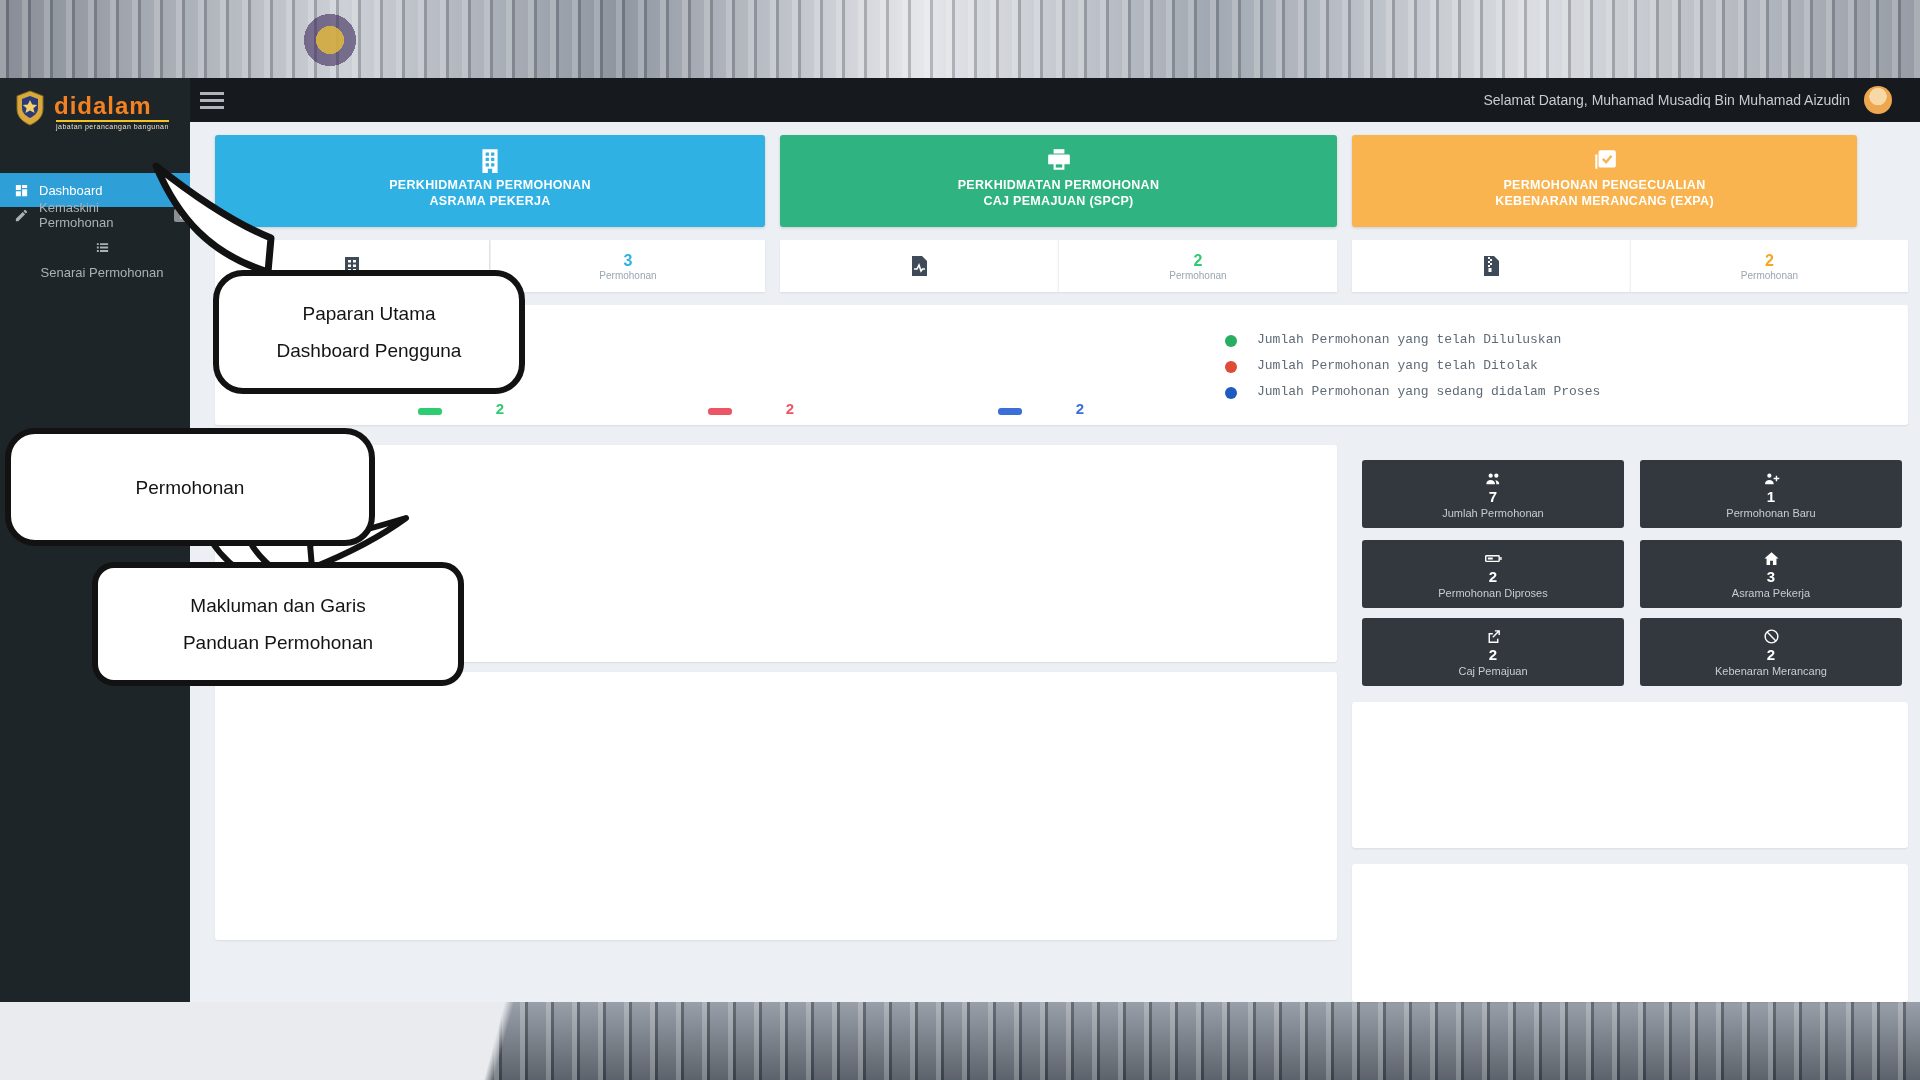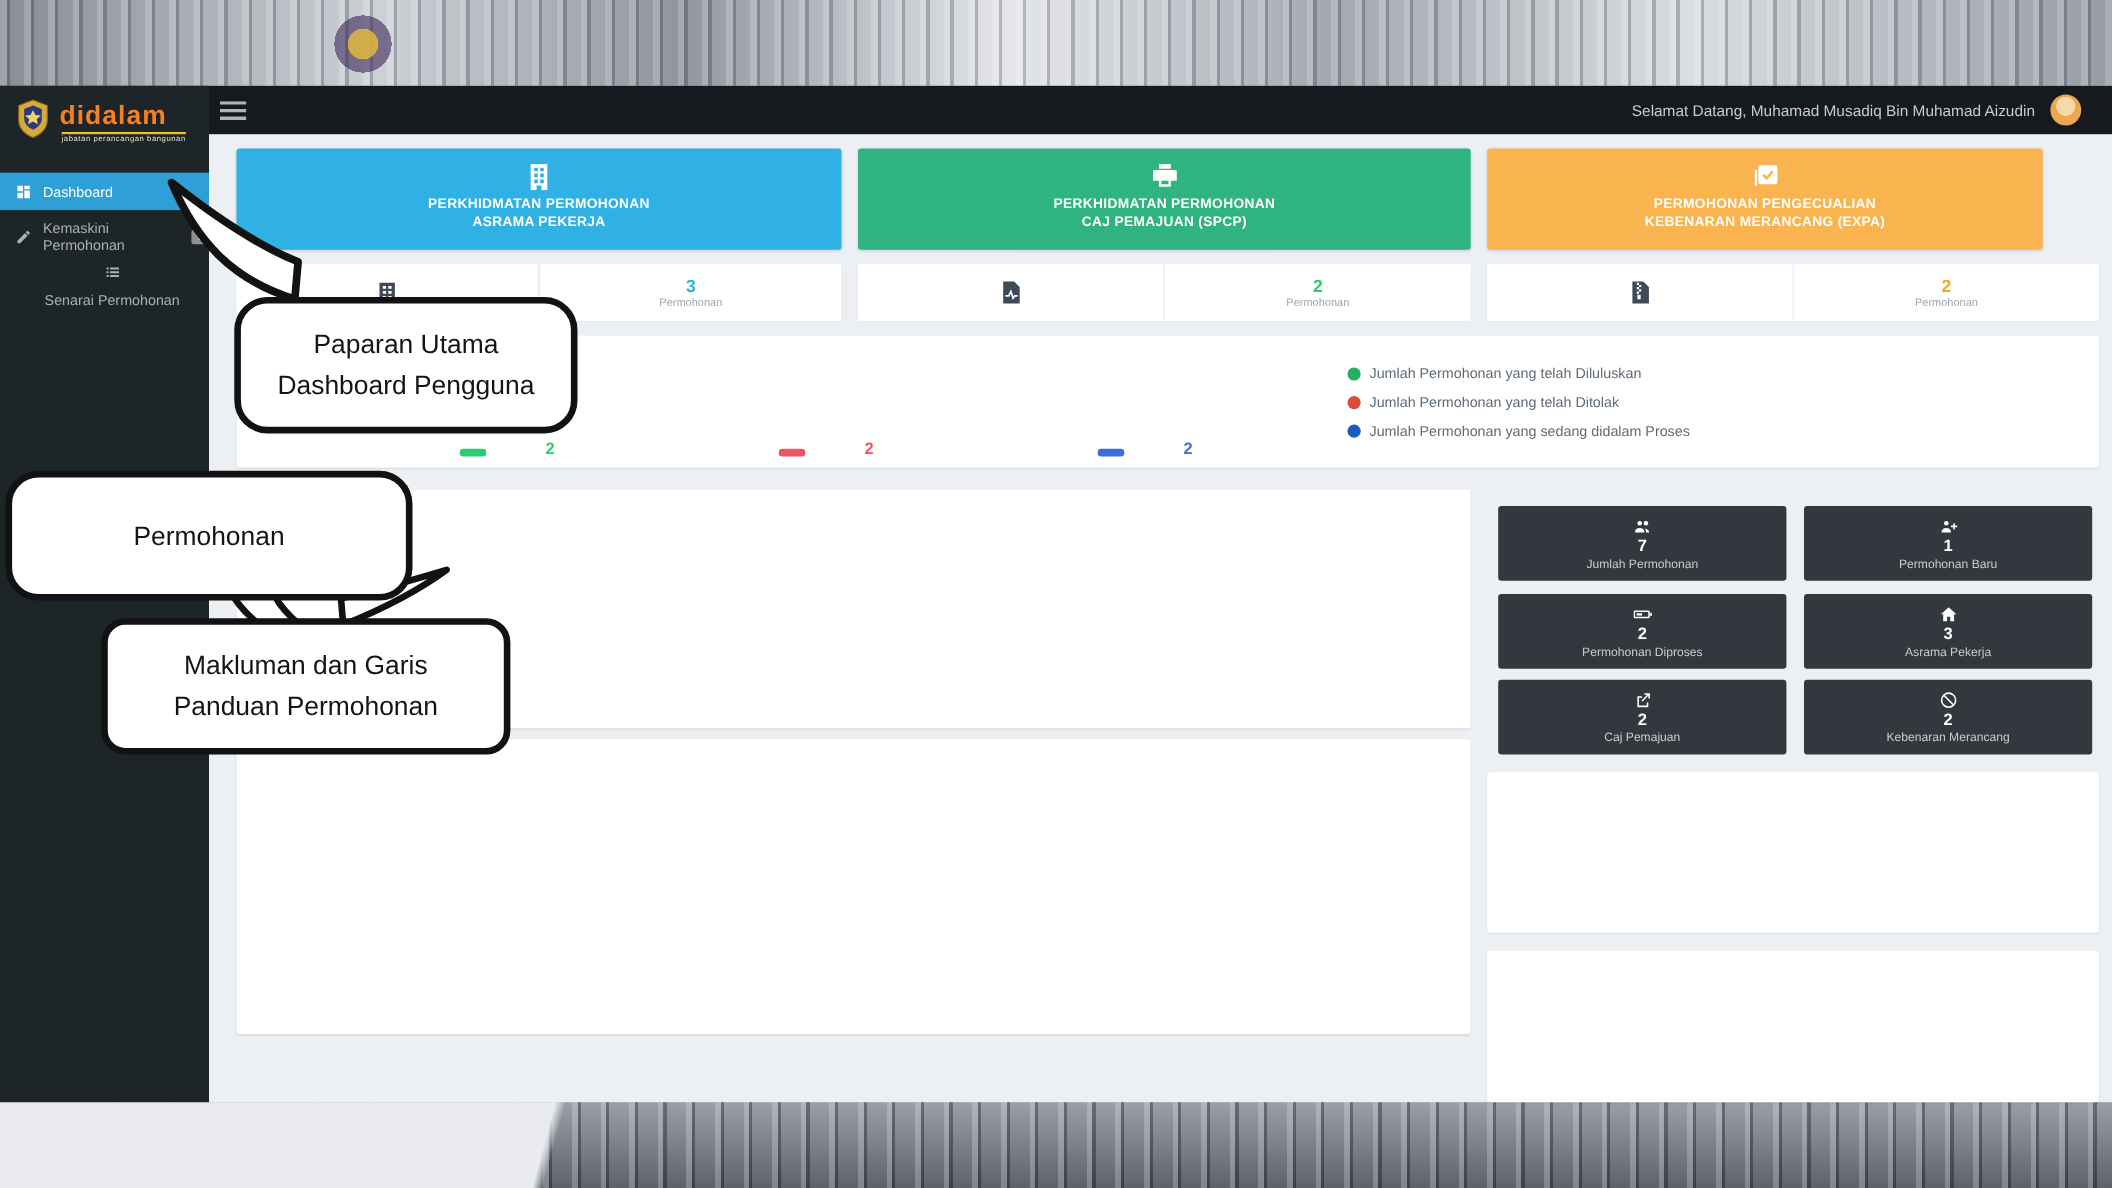--- a/index.html
+++ b/index.html
@@ -26,21 +26,21 @@
   .avatar { right:28px; top:86px; width:28px; height:28px; border-radius:50%;
             background:radial-gradient(circle at 50% 38%, #f7d9a8 0 38%, #eda74f 40%); z-index:4; }
   .sidebar { left:0; top:78px; width:190px; height:924px; background:#1e2529; z-index:5; }
   .crest { left:14px; top:90px; width:32px; height:36px; z-index:6; }
   .logo-text { left:54px; top:92px; font-size:24px; font-weight:bold; letter-spacing:1px;
                color:#f5821f; z-index:6; }
   .logo-tag { left:56px; top:120px; font-size:7px; color:#e9e2d2; letter-spacing:.5px;
               border-top:2px solid #f2c227; padding-top:1px; z-index:6; }
   .side-item { left:0; width:190px; height:34px; display:flex; align-items:center; gap:10px;
                padding-left:14px; color:#aab1b6; font-size:13px; z-index:6; cursor:pointer; }
-  .side-item.active { background:#2f9fd8; color:#fff; }
+  .side-item.active { background:#2f9fd8; color:#fff;margin-top:16px; }
   .side-item .sicon { width:15px; height:15px; flex:0 0 15px; }
   .side-badge { background:#8a9196; color:#f2f3f4; font-size:10px; padding:1px 5px; border-radius:2px; margin-left:2px; }
   
   .svc-card { top:135px; height:92px; border-radius:3px; color:#fff; text-align:center;
               box-shadow:0 1px 3px rgba(0,0,0,.15); z-index:2; cursor:pointer; }
   .svc-card .cicon { width:26px; height:26px; margin:12px auto 4px; display:block; }
   .svc-line { font-size:12.5px; font-weight:bold; letter-spacing:.3px; line-height:16px; }
   
   .cnt-cell { top:240px; height:52px; background:#fff; box-shadow:0 1px 2px rgba(0,0,0,.08);
               display:flex; flex-direction:column; align-items:center; justify-content:center; z-index:2; }
@@ -48,21 +48,21 @@
   .cnt-num { font-size:16px; font-weight:bold; line-height:18px; }
   .cnt-lbl { font-size:10px; color:#9aa6b1; }
   
   .gauge-panel { left:215px; top:305px; width:1693px; height:120px; background:#fff;
                  border-radius:3px; box-shadow:0 1px 2px rgba(0,0,0,.08); z-index:2; }
   .gauge { width:150px; height:76px; overflow:hidden; }
   .gauge::before { content:""; position:absolute; left:0; top:0; width:150px; height:150px;
                    border-radius:50%; border:23px solid #e3e3e3; }
   .gauge-tick { width:24px; height:7px; border-radius:3px; z-index:3; }
   .gauge-num { font-size:15px; font-weight:bold; z-index:3; width:60px; text-align:center; }
-  .legend-row { display:flex; align-items:center; gap:8px; z-index:3; }
+  .legend-row { display:flex; align-items:flex-end; gap:20px; z-index:3;font-family:Liberation Mono, monospace; }
   .legend-dot { width:12px; height:12px; border-radius:50%; }
   .legend-txt { font-size:13px; color:#5f6b76; }
   
   .panel { background:#fff; border-radius:3px; box-shadow:0 1px 2px rgba(0,0,0,.08); z-index:2; }
   .panel-title { font-size:15px; color:#3c434a; }
   .hr { height:1px; background:#eef0f2; }
   .news-title { font-size:13px; font-weight:bold; color:#2d3e50; }
   .news-date { font-size:12px; color:#9aa0a6; }
   .news-body { font-size:12px; color:#6a7076; line-height:17px; white-space:nowrap; overflow:hidden; }
   .th { font-size:13px; font-weight:bold; color:#343a40; }
@@ -81,21 +81,21 @@
   .prog-lbl { font-size:13px; color:#59616a; }
   .prog-pct { font-size:13px; color:#59616a; }
   .prog-track { height:5px; background:#f0f2f4; border-radius:3px; }
   .prog-fill { height:5px; border-radius:3px; }
   .office-h { font-size:14px; font-weight:bold; color:#343a40; }
   .office-t { font-size:12.5px; color:#6a7076; line-height:18px; }
   .oicon { width:16px; height:16px; color:#343a40; }
   
   .bubble { background:#fff; border:6px solid #121212; border-radius:30px; z-index:10;
             display:flex; flex-direction:column; align-items:center; justify-content:center;
-            font-size:24px; color:#141414; line-height:37px; text-align:center; }
+            font-size:19px; color:#141414; line-height:37px; text-align:center; }
   .tail { z-index:9; }
 </style>
 </head>
 <body>
 
 <div class="abs photo-top"></div>
 <div class="abs photo-bottom"></div>
 
 <div class="abs headerbar"></div>
 <svg class="abs hamburger" viewBox="0 0 24 18">

